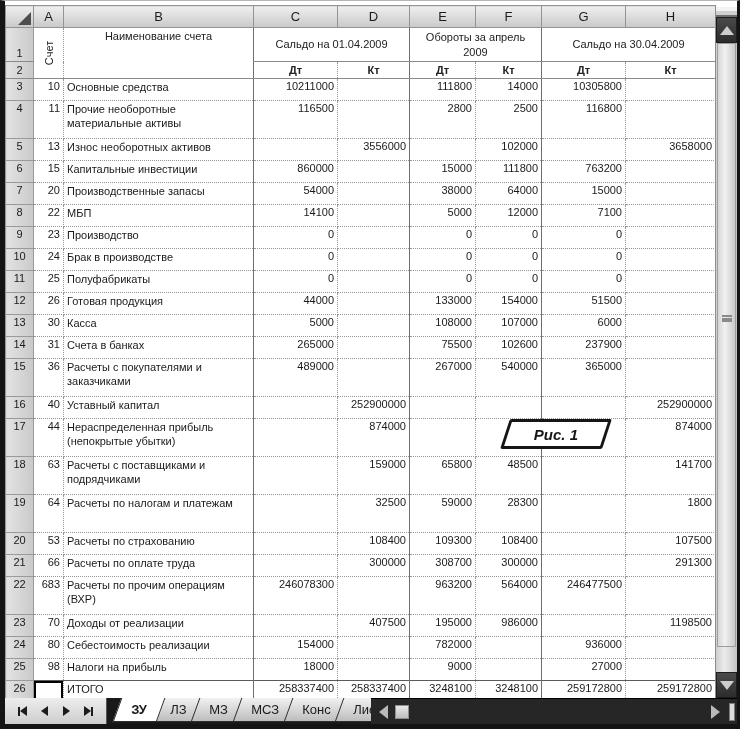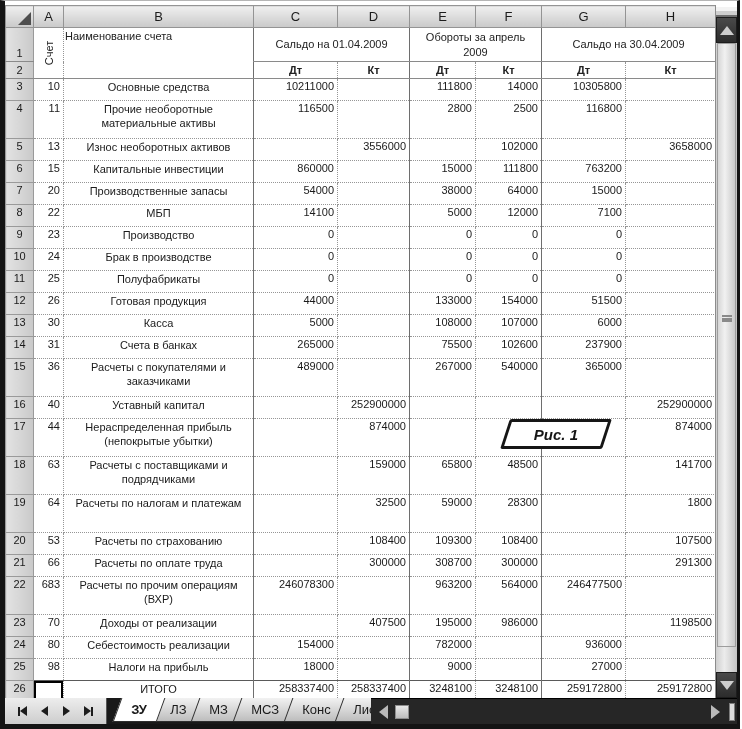--- a/index.html
+++ b/index.html
@@ -44,33 +44,33 @@
 
   td { border: 1px dotted #969696; overflow: hidden; }
   tr.hdr1 td, tr.hdr2 td { font-size: 11px; }
   tr.hdr1 { height: 34px; } tr.hdr2 { height: 17px; }
   td.vertcell { position: relative; }
   .vtext {
     position: absolute; left: 50%; top: 50%;
     transform: translate(-50%,-50%) rotate(-90deg);
     white-space: nowrap; font-size: 11px; color: #222;
   }
-  td.namehdr { text-align: left; vertical-align: top; padding-top: 2px; color: #222; }
+  td.namehdr { text-align: center; vertical-align: top; padding-top: 2px; color: #222; }
   td.grphdr { text-align: center; vertical-align: middle; padding: 1px 6px; line-height: 1.3; color: #222; }
   td.sub { text-align: center; font-size: 11px; color: #222; padding: 0; font-weight: bold; }
 
   
   .grp { border-left: 1px solid #6e6e6e; }
   tr.hdr1 td, tr.hdr2 td { border-bottom: 1px solid #8a8a8a; }
 
   tr.datarow { height: 22px; }
   tr.datarow.tall { height: 38px; }
   tr.datarow td { font-size: 11px; padding: 1px 3px; vertical-align: top; color: #1a1a1a; }
   td.acct { text-align: right; padding-right: 2px; }
-  td.name { text-align: center; line-height: 1.3; }
+  td.name { text-align: left; line-height: 1.3; }
   td.num { text-align: right; }
   tr.total td { border-top: 1px solid #5a5a5a; border-bottom: 1px solid #5a5a5a; }
   td.selected { box-shadow: inset 0 0 0 2px #000; position: relative; }
   td.selected::after {
     content: ""; position: absolute; right: -1px; bottom: -1px;
     width: 4px; height: 4px; background: #000;
   }
 
   
   .callout {

